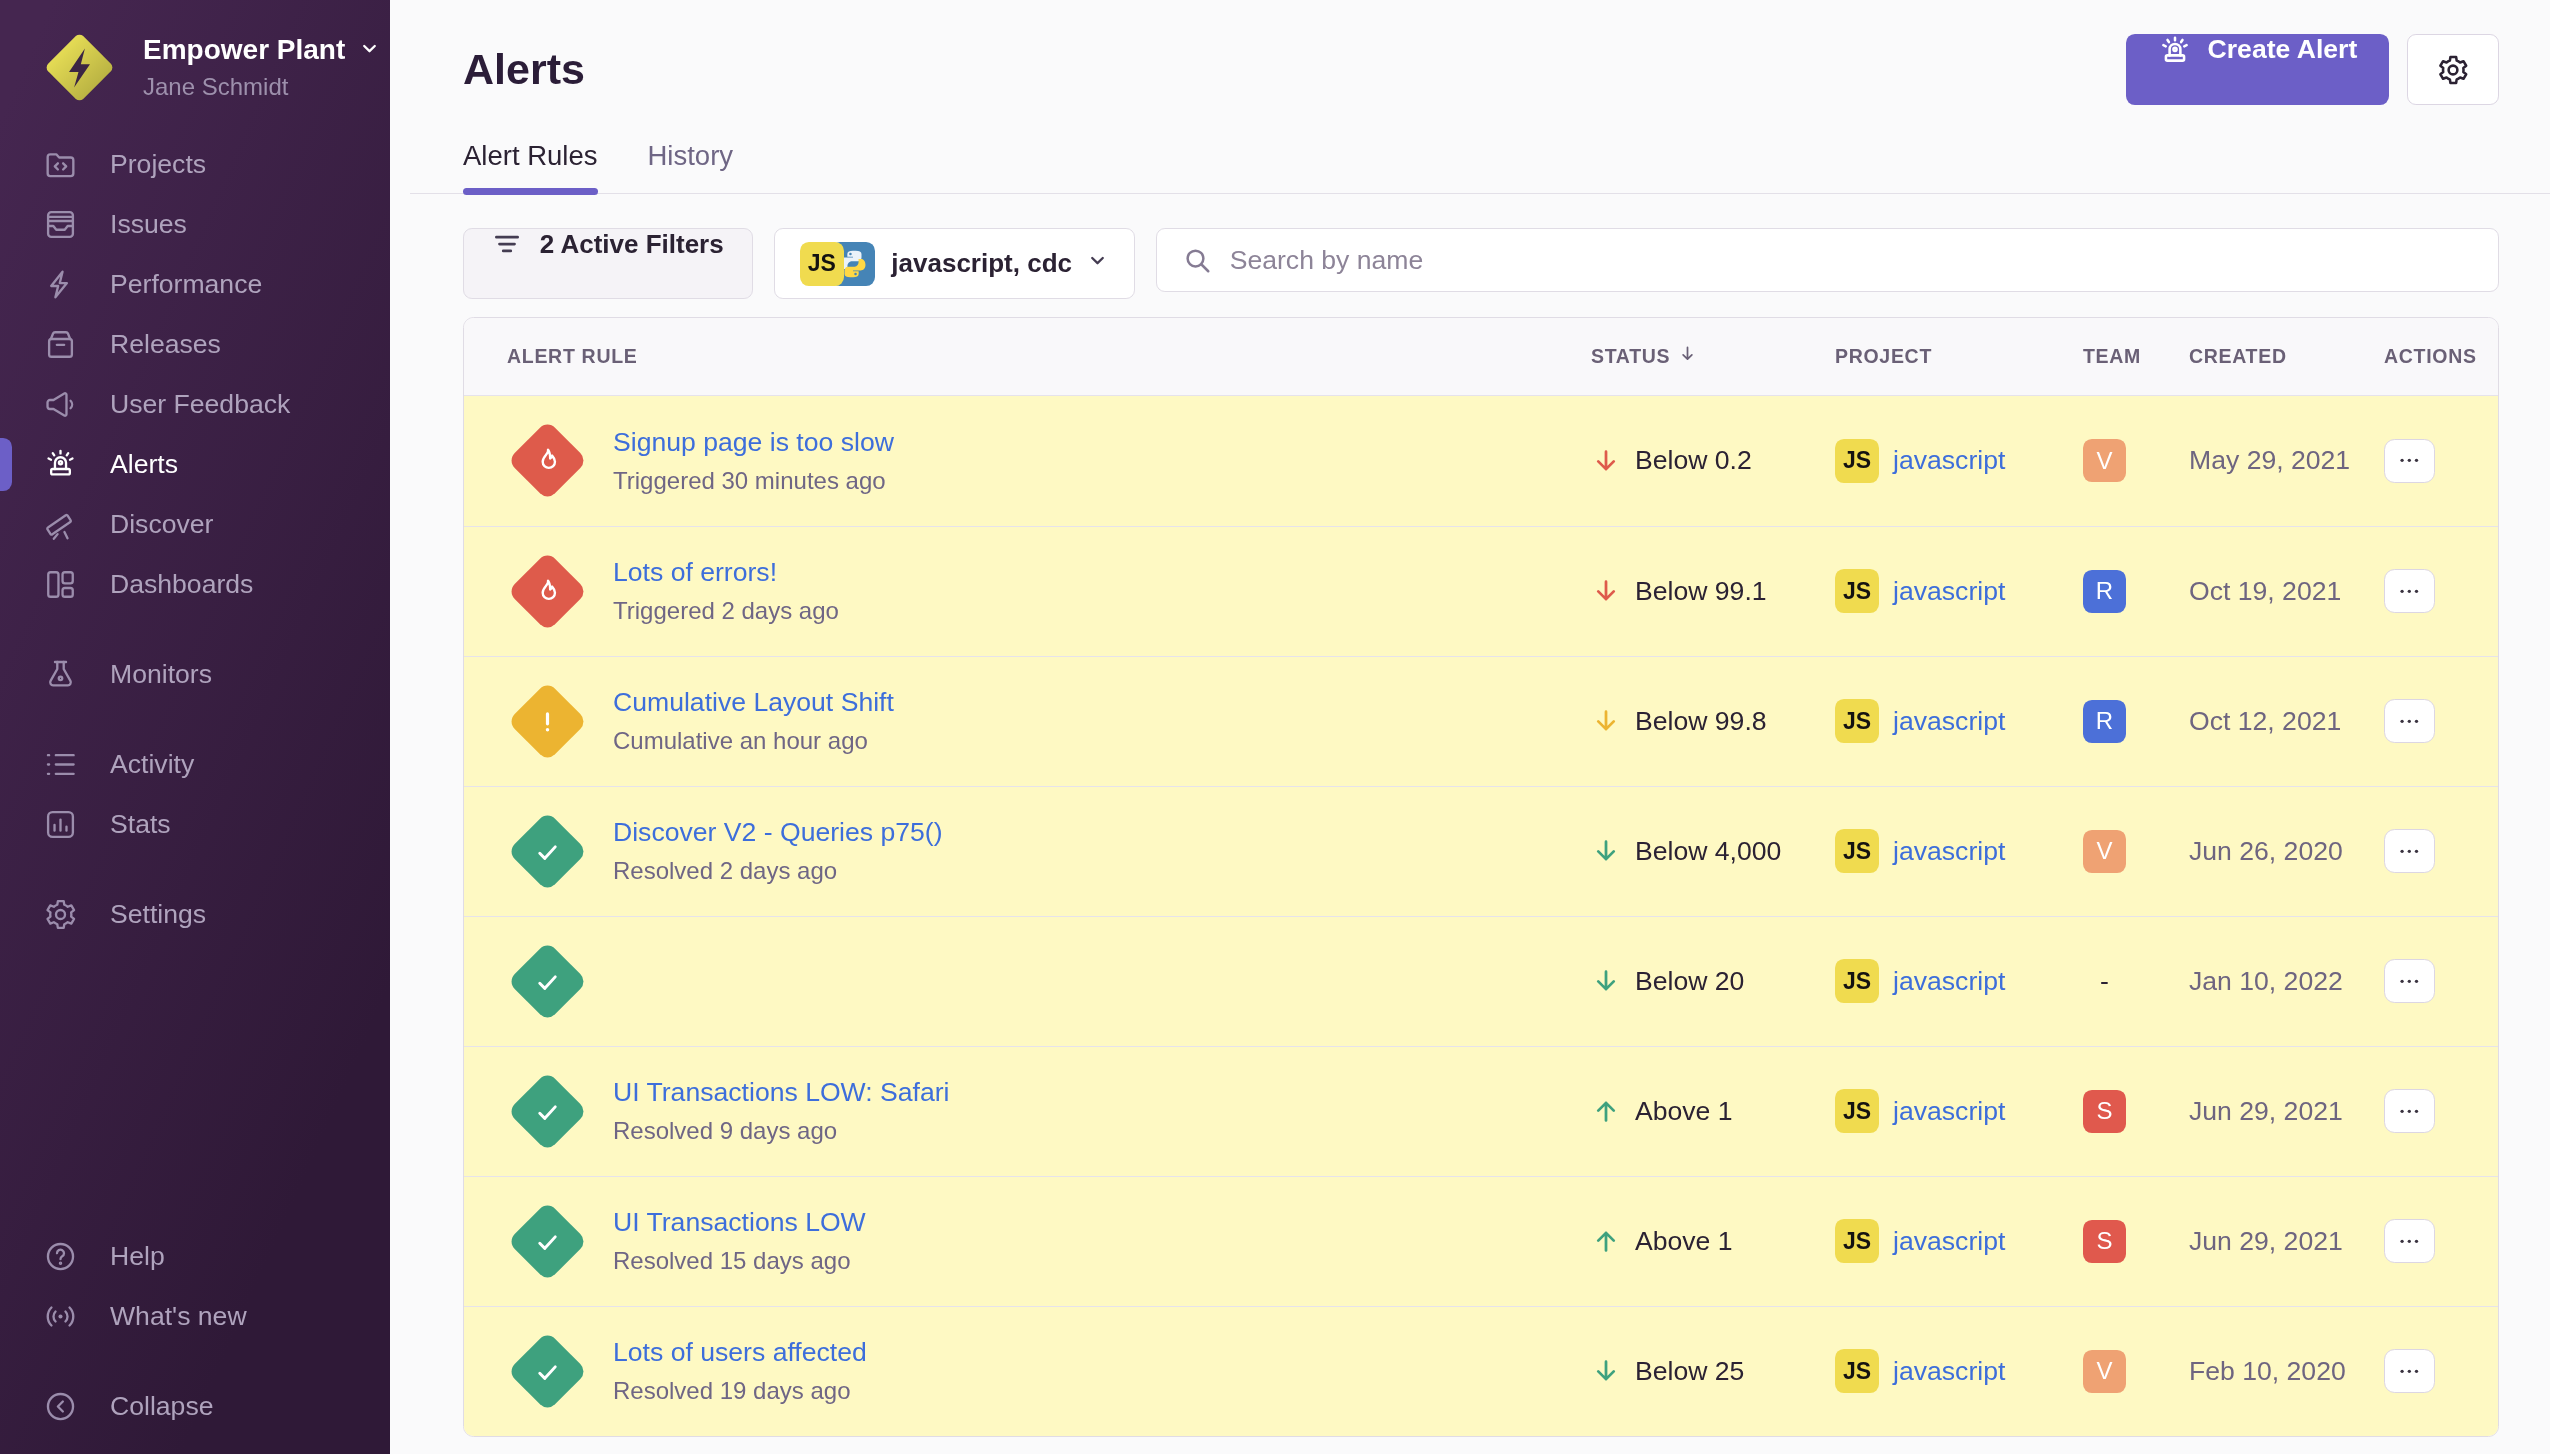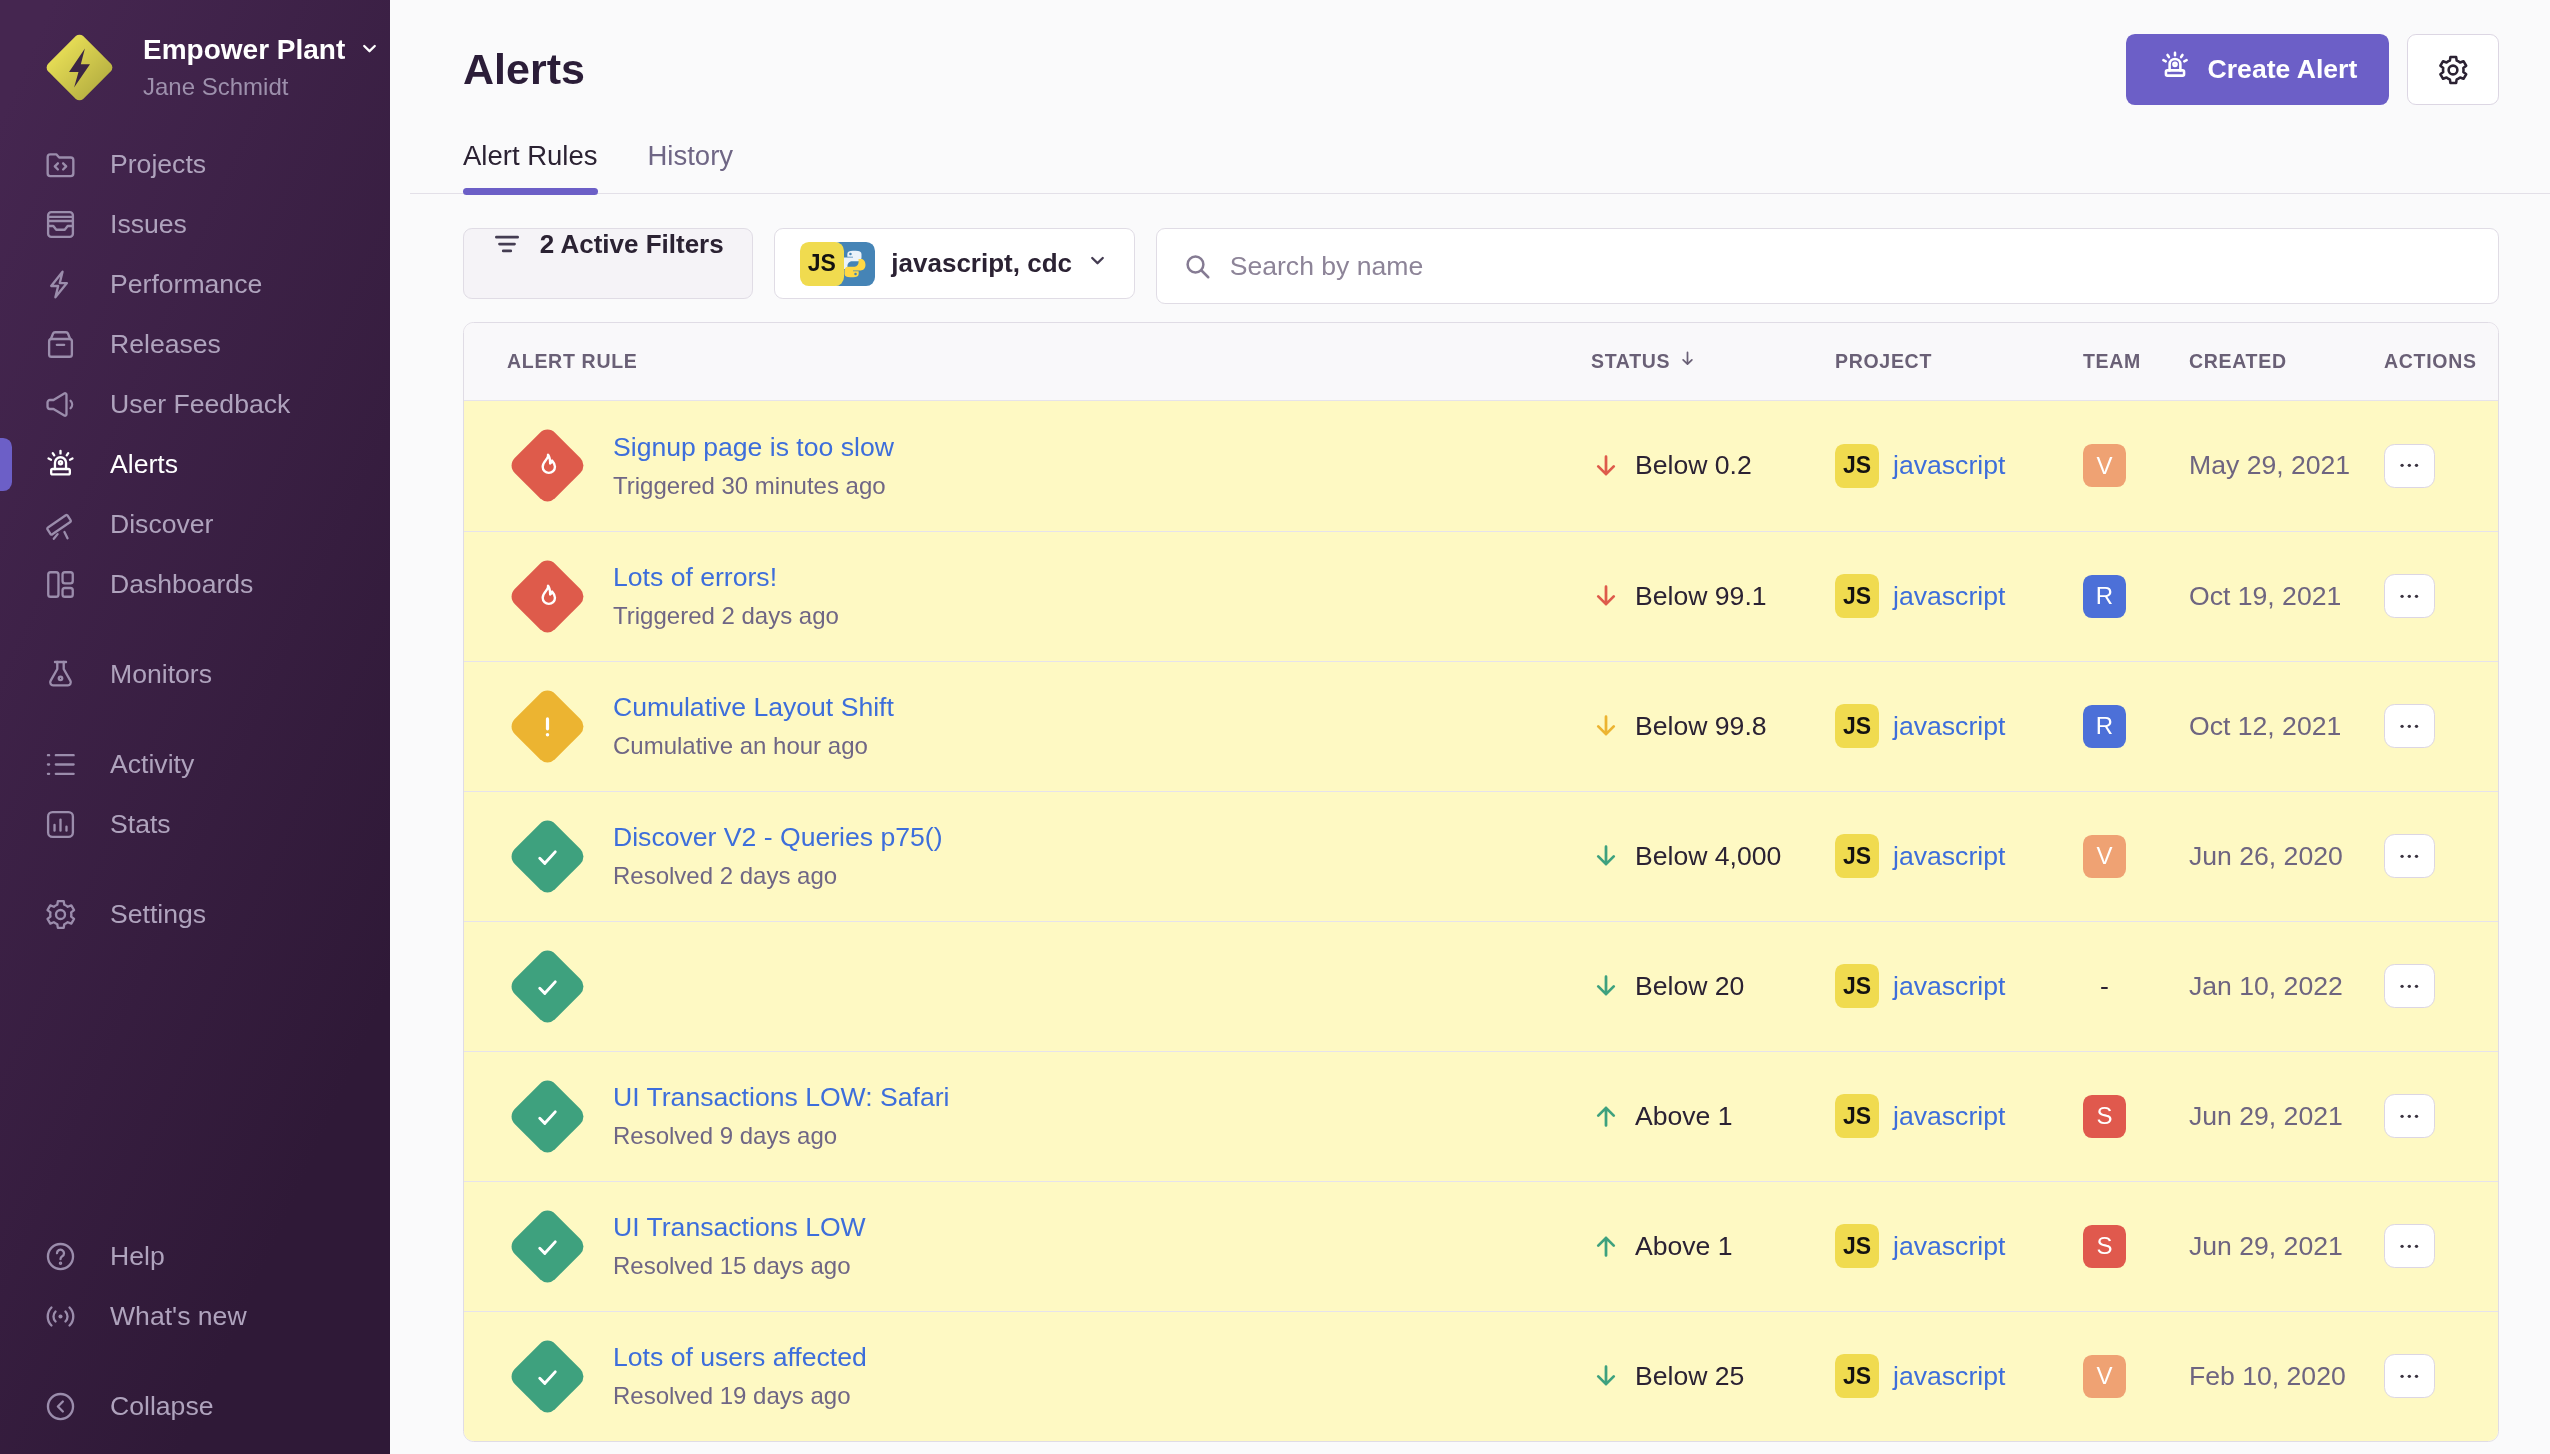--- a/index.html
+++ b/index.html
@@ -34,21 +34,21 @@
   .nav-item .nav-label { margin-left:32px; font-size:26.6px; }
   .nav-item.active { color:#fff; }
   .nav-item.active .nav-icon { color:#fff; }
   .nav-item.active::before { content:""; position:absolute; left:0; top:3.5px; width:11.5px; height:53px; background:var(--accent,#6C5FC7); border-radius:0 8.9px 8.9px 0; }
 
   
   .main { flex:1; display:flex; flex-direction:column; background:#FAFAFB; min-width:0; }
   .page-header { padding:34px 51px 0 53px; display:flex; justify-content:space-between; align-items:center; }
   .page-title { font-size:43px; font-weight:700; color:#2B1D38; }
   .header-actions { display:flex; gap:17.7px; align-items:center; }
-  .create-alert-btn { display:flex; align-items:center; gap:16px; height:71px; padding:0 32px; background:var(--accent,#6C5FC7); border:none; border-radius:8.9px; color:#fff; font-size:26.6px; font-weight:700; font-family:inherit; cursor:pointer; }
+  .create-alert-btn { display:flex; gap:16px; height:71px; padding:0 32px; background:var(--accent,#6C5FC7); border:none; border-radius:8.9px; color:#fff; font-size:26.6px; font-weight:700; font-family:inherit; cursor:pointer; }
   .create-alert-btn .btn-icon svg { width:34px; height:34px; stroke:#fff; fill:none; stroke-width:1.8; stroke-linecap:round; stroke-linejoin:round; }
   .gear-btn { width:92px; height:71px; background:#fff; border:1.8px solid #DCD6E3; border-radius:8.9px; display:flex; align-items:center; justify-content:center; cursor:pointer; }
   .gear-btn svg { width:34px; height:34px; stroke:#2B2233; fill:none; stroke-width:1.8; stroke-linecap:round; stroke-linejoin:round; }
 
   .tab-bar { margin-top:35px; border-bottom:1.8px solid #E3E0E8; padding:0 51px 0 53px; display:flex; gap:50px; }
   .tab { font-size:27.5px; color:#6F6685; padding-bottom:21px; position:relative; cursor:pointer; }
   .tab.active { color:#2B2233; }
   .tab.active::after { content:""; position:absolute; left:0; right:0; bottom:-1.8px; height:7px; border-radius:5.3px; background:var(--accent,#6C5FC7); }
 
   .content { padding:34px 51px 0 53px; }
@@ -56,21 +56,21 @@
   
   .filter-bar { display:flex; gap:21px; }
   .filter-btn { display:flex; align-items:flex-start; gap:17.7px; height:71px; padding:0 28px; background:#F5F3F7; border:1.8px solid #E0DCE5; border-radius:8.9px; font-family:inherit; font-size:26px; font-weight:700; color:#2B2233; cursor:pointer; }
   .filter-btn .fb-icon svg { width:30px; height:30px; stroke:#443C52; fill:none; stroke-width:2.2; stroke-linecap:round; }
   .project-select { display:flex; align-items:center; height:71px; padding:0 25px; background:#fff; border:1.8px solid #E0DCE5; border-radius:8.9px; font-family:inherit; font-size:26px; font-weight:700; color:#2B2233; cursor:pointer; }
   .badge-js { width:44px; height:44px; border-radius:8.9px; background:var(--js-bg,#F0DB4F); color:#141211; font-size:23px; font-weight:700; display:flex; align-items:center; justify-content:center; position:relative; z-index:2; }
   .badge-py { width:44px; height:44px; border-radius:8.9px; background:#4584B6; margin-left:-12.4px; position:relative; z-index:1; display:flex; align-items:center; justify-content:center; }
   .badge-py svg { width:34px; height:34px; }
   .ps-label { margin:0 14px 0 16px; }
   .chev svg { width:23px; height:23px; stroke:#443C52; fill:none; stroke-width:2.4; stroke-linecap:round; stroke-linejoin:round; }
-  .search { flex:1; display:flex; align-items:center; height:76px; background:#fff; border:1.8px solid #E0DCE5; border-radius:8.9px; }
+  .search { flex:1; display:flex; align-items:center; height:64px; background:#fff; border:1.8px solid #E0DCE5; border-radius:8.9px; }
   .s-icon { margin:0 17.7px 0 25px; display:inline-flex; }
   .s-icon svg { width:30px; height:30px; stroke:#857B93; fill:none; stroke-width:2; stroke-linecap:round; }
   .s-input { flex:1; border:none; outline:none; background:transparent; font-family:inherit; font-size:26.6px; color:#2B2233; padding-right:21px; }
   .s-input::placeholder { color:#8D8498; }
 
   
   .panel { margin-top:17.7px; background:#fff; border:1.8px solid #E0DCE5; border-radius:10.6px; overflow:hidden; }
   .thead { display:grid; grid-template-columns:1fr 244px 248px 106px 195px 121px; height:78px; align-items:center; background:#F9F8FA; border-bottom:1.8px solid #E6E3EB; }
   .th { font-size:19.5px; font-weight:700; letter-spacing:0.7px; color:#6A6076; text-transform:uppercase; padding-left:7px; display:flex; align-items:center; gap:7px; }
   .th.first { padding-left:43px; }

